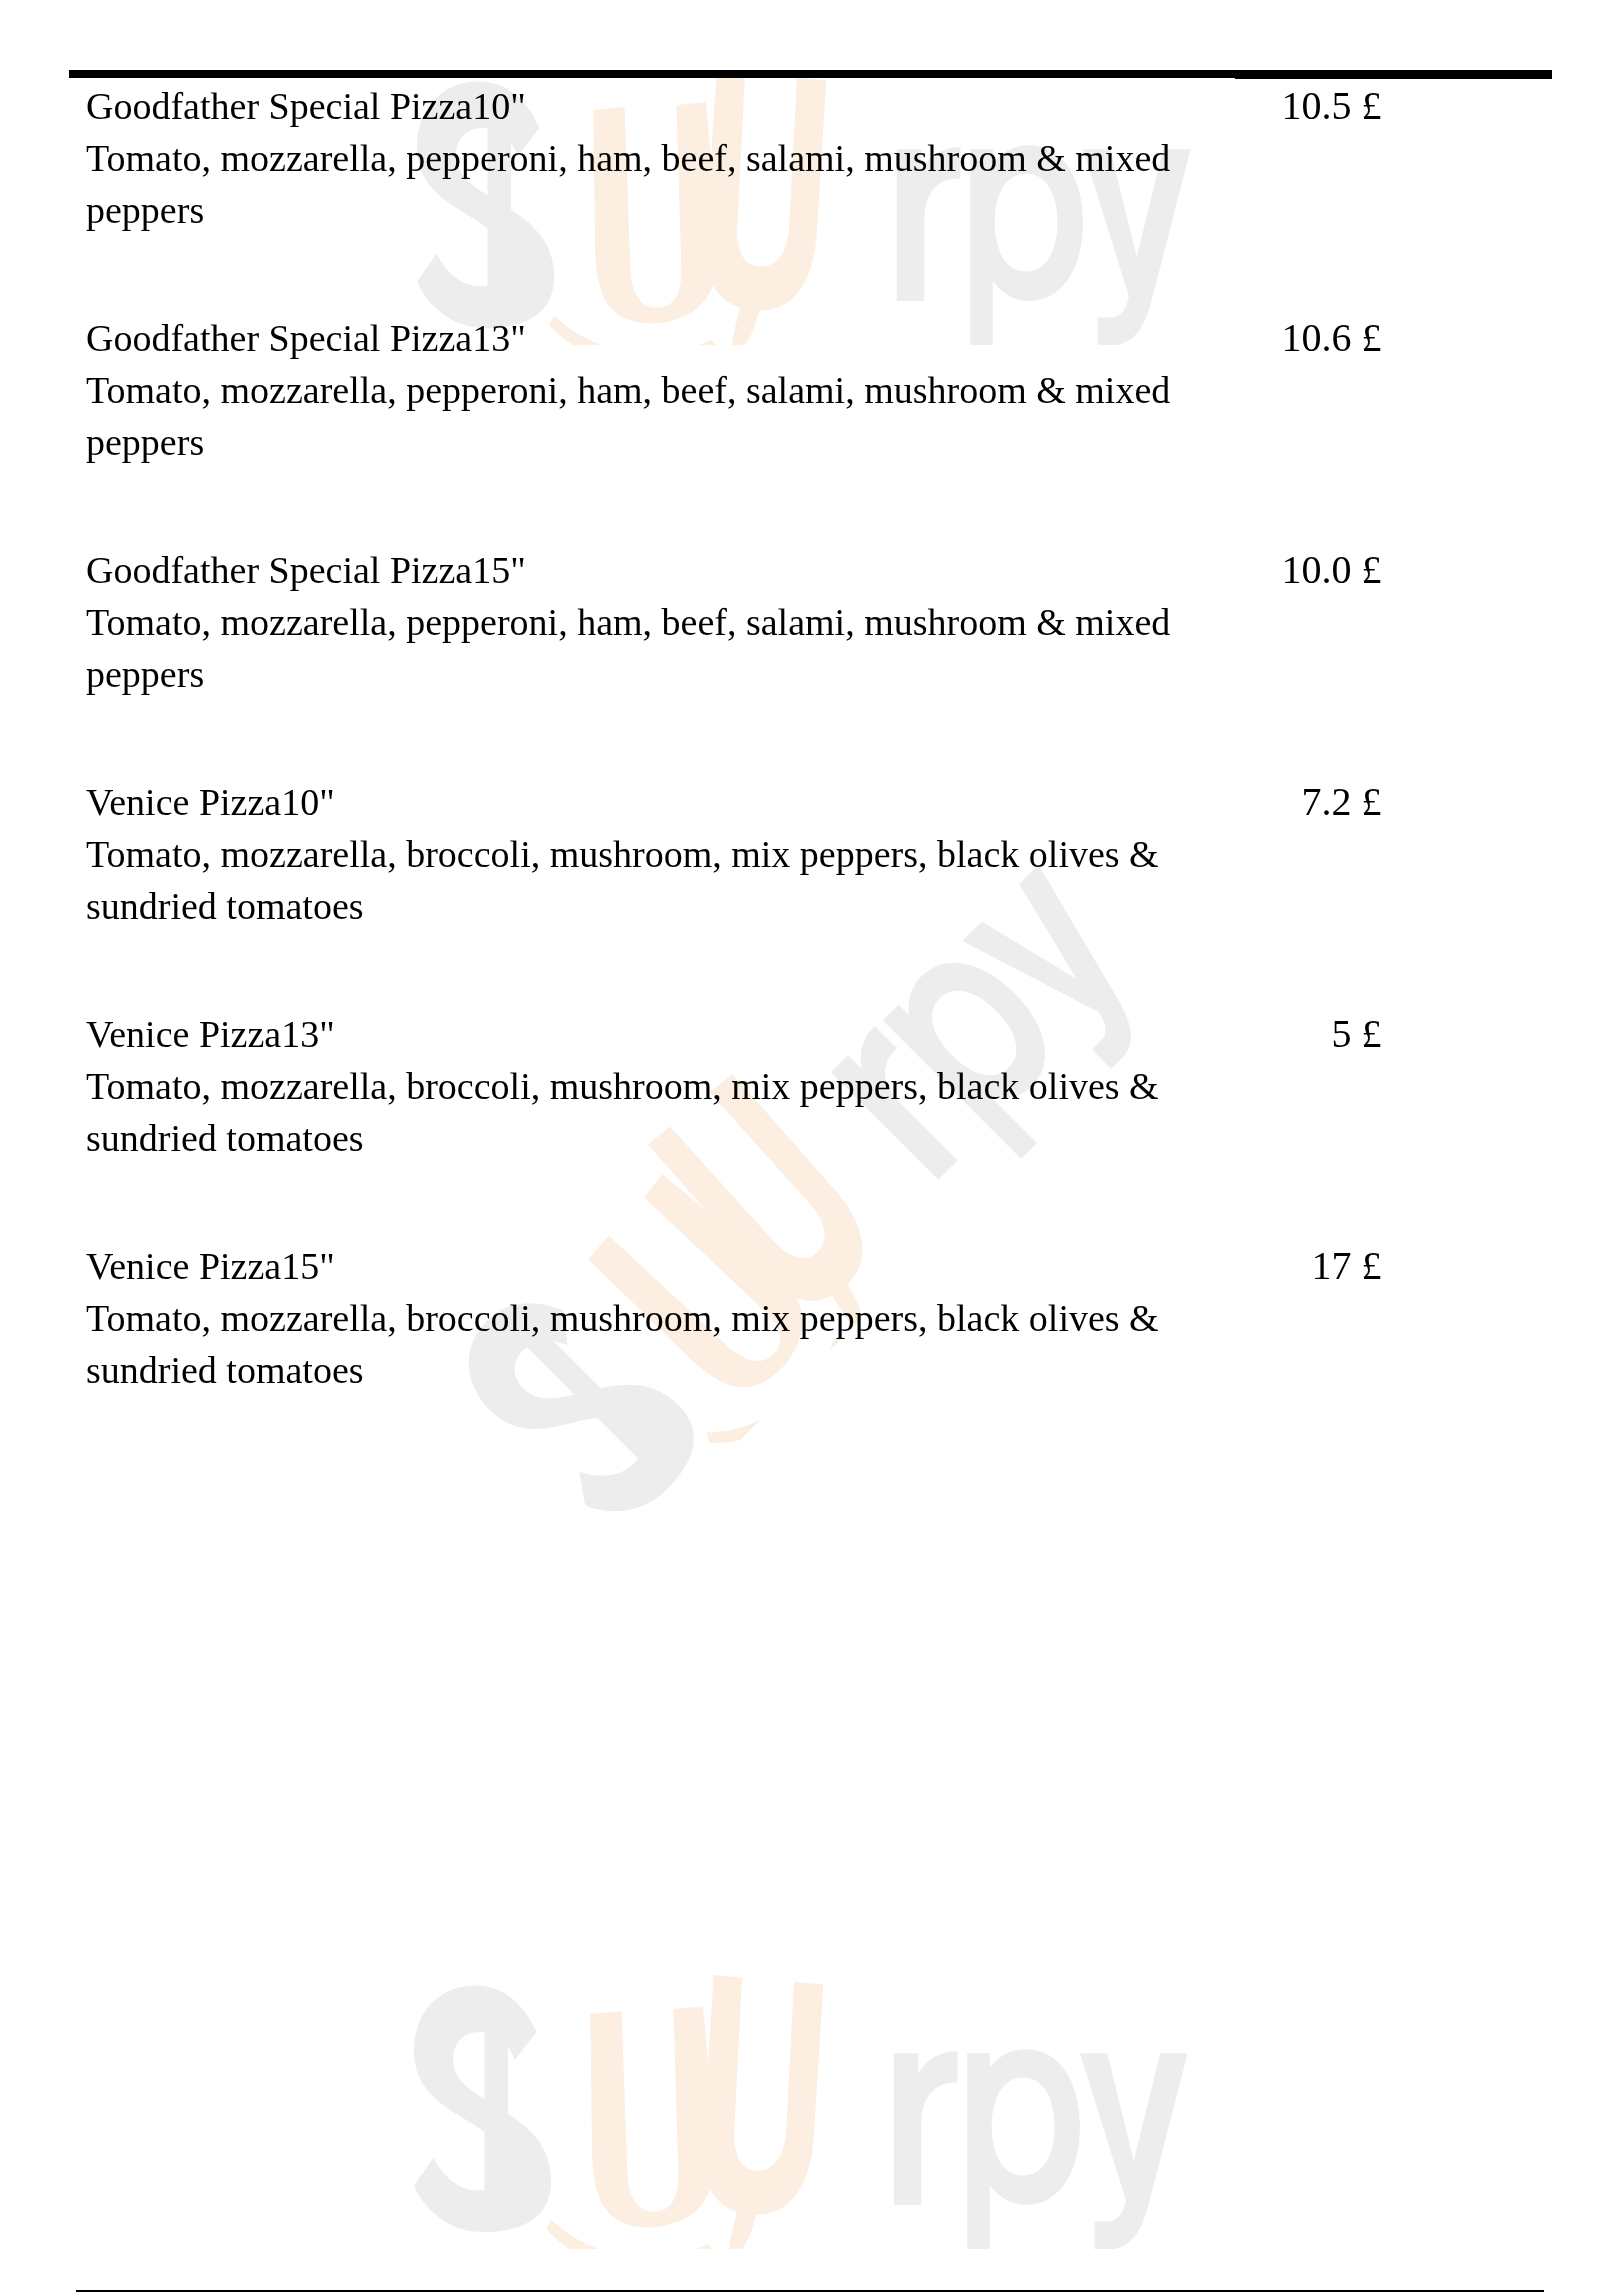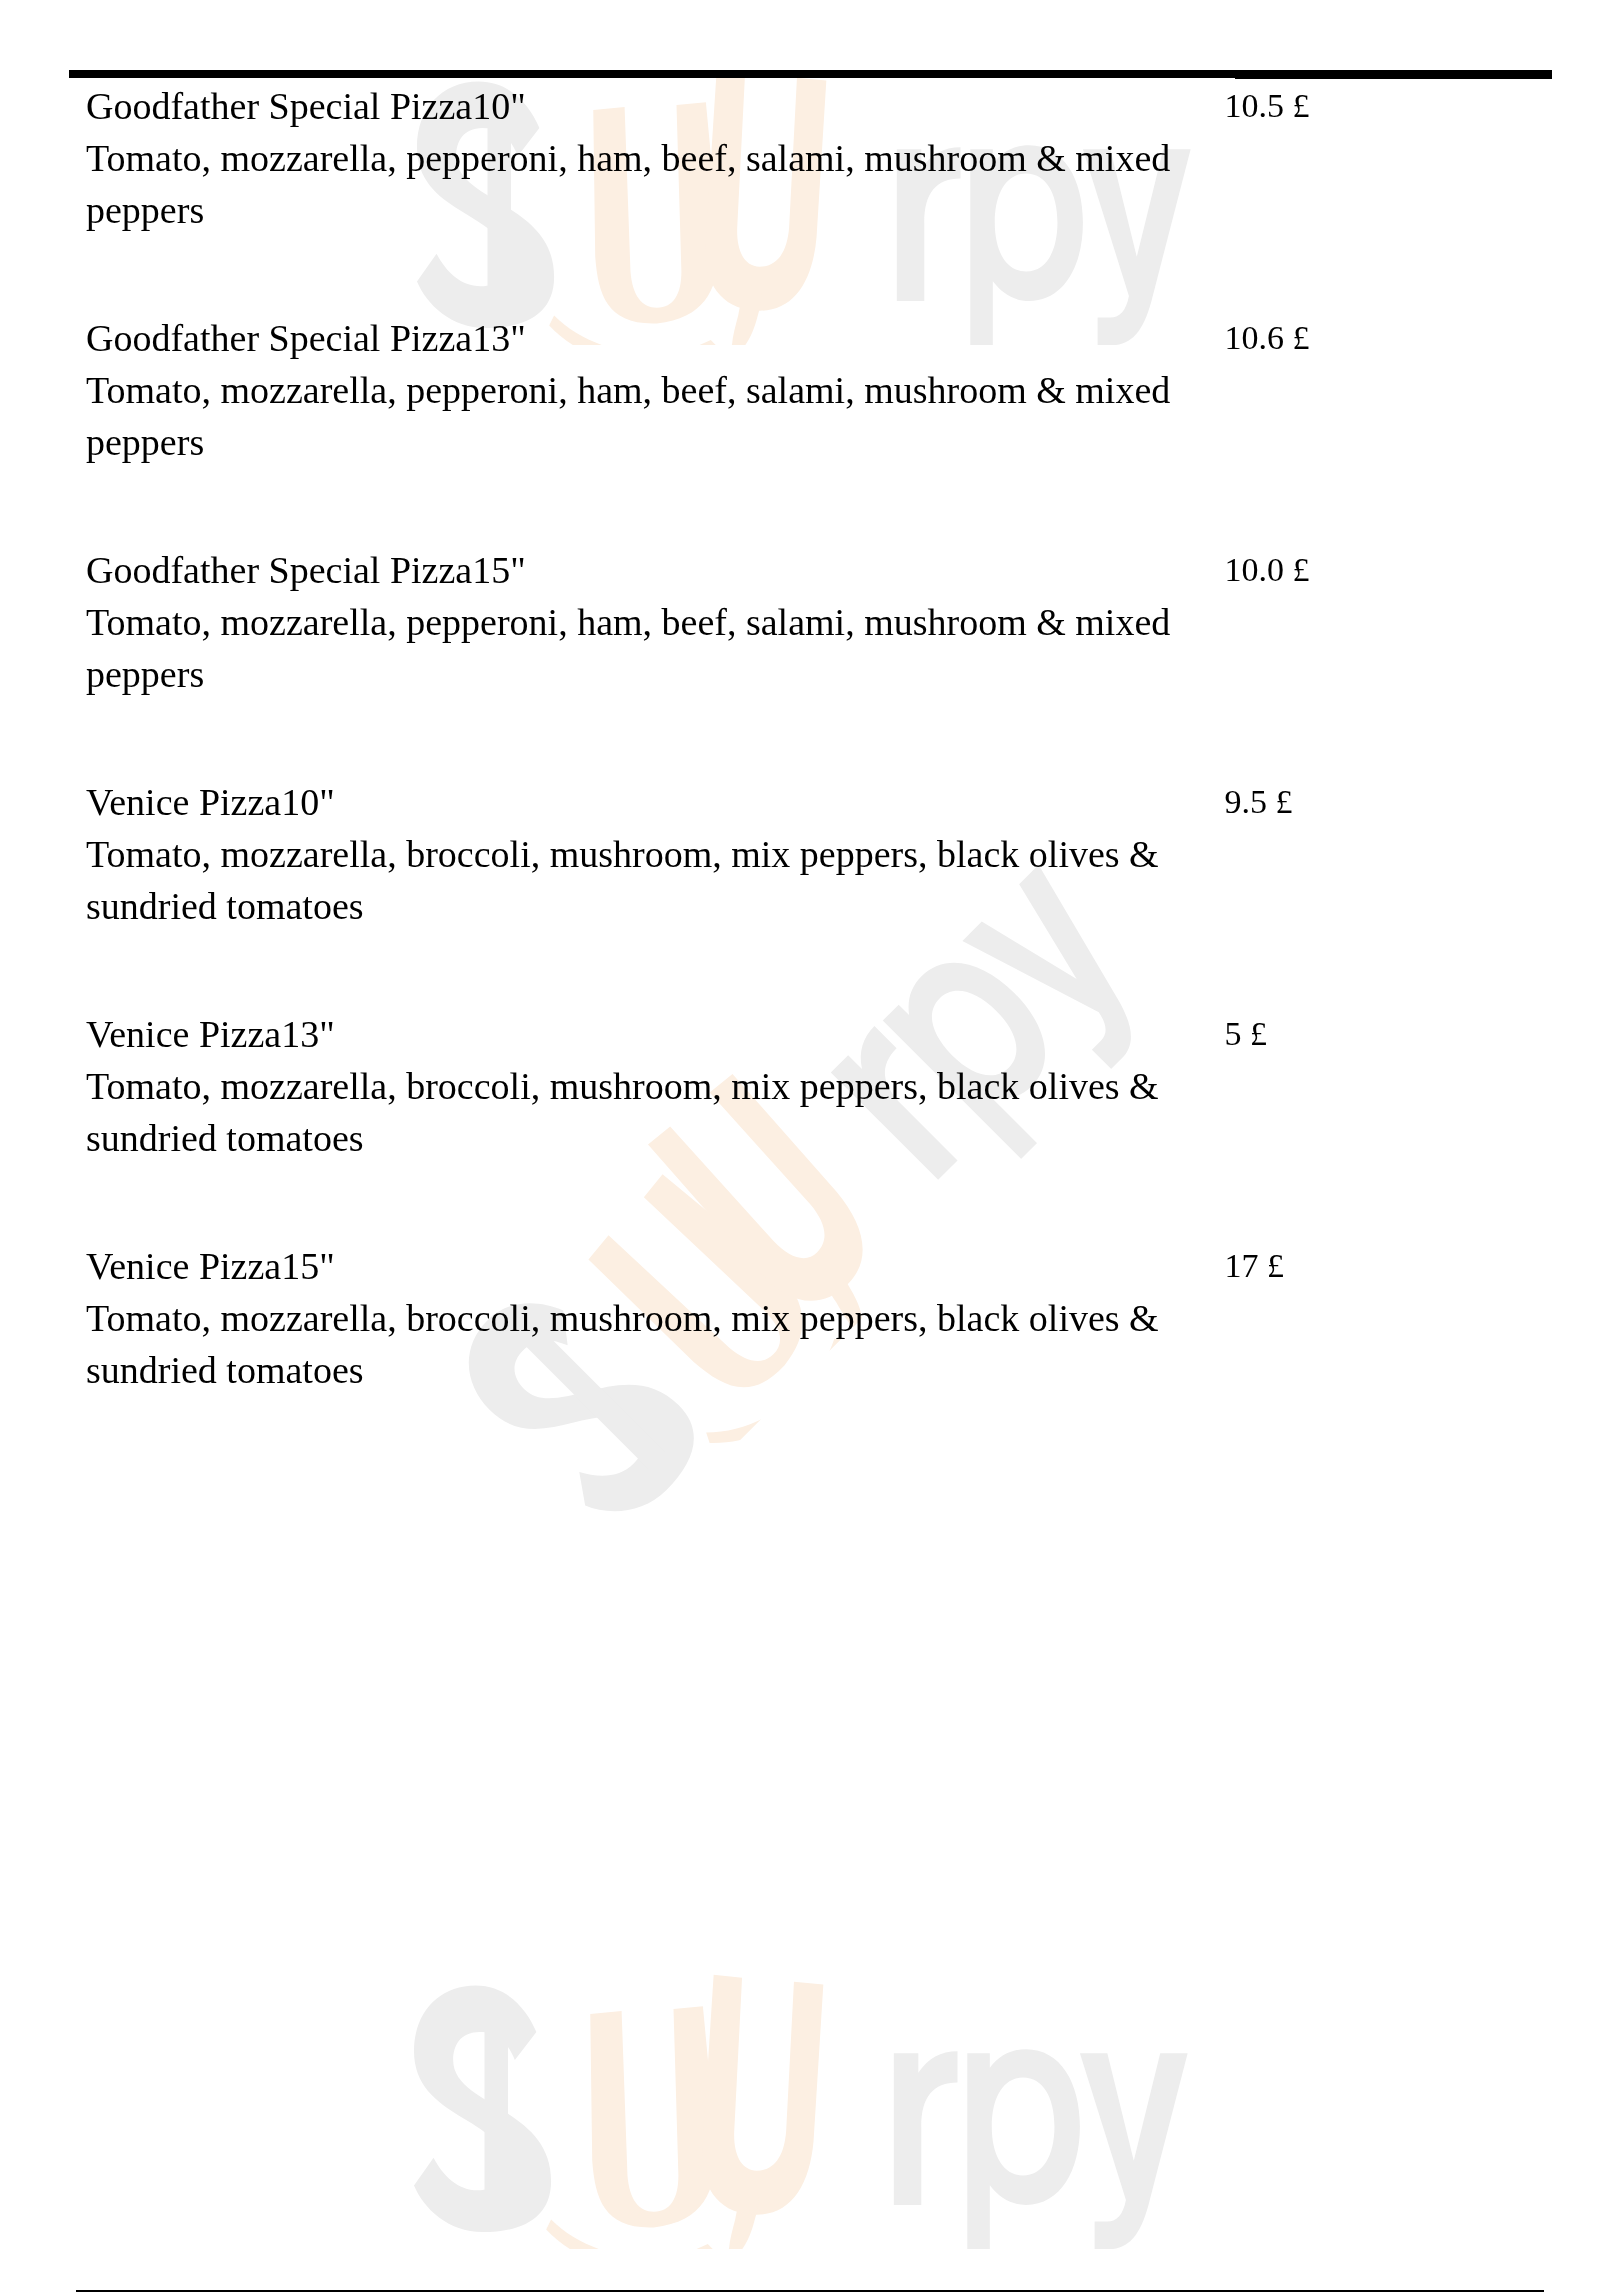--- a/index.html
+++ b/index.html
@@ -69,22 +69,22 @@
       height: 232px;
     }
     .item-text {
       width: 1137px;
       font-size: 38px;
       line-height: 52px;
     }
     .item-name, .item-desc { display: block; }
     .item-price {
       width: 157px;
-      text-align: left;
-      font-size: 34px;
+      text-align: right;
+      font-size: 40px;
       line-height: 52px;
       padding-right: 17.6px;
       white-space: nowrap;
     }
   </style>
 </head>
 <body>
 
 <div class="watermark wm-top">
   <svg viewBox="0 0 840 290">
@@ -167,21 +167,21 @@
       <span class="item-desc">Tomato, mozzarella, pepperoni, ham, beef, salami, mushroom &amp; mixed peppers</span>
     </div>
     <div class="item-price">10.0 £</div>
   </div>
 
   <div class="menu-item">
     <div class="item-text">
       <span class="item-name">Venice Pizza10"</span>
       <span class="item-desc">Tomato, mozzarella, broccoli, mushroom, mix peppers, black olives &amp; sundried tomatoes</span>
     </div>
-    <div class="item-price">9.5 £</div>
+    <div class="item-price">7.2 £</div>
   </div>
 
   <div class="menu-item">
     <div class="item-text">
       <span class="item-name">Venice Pizza13"</span>
       <span class="item-desc">Tomato, mozzarella, broccoli, mushroom, mix peppers, black olives &amp; sundried tomatoes</span>
     </div>
     <div class="item-price">5 £</div>
   </div>
 

